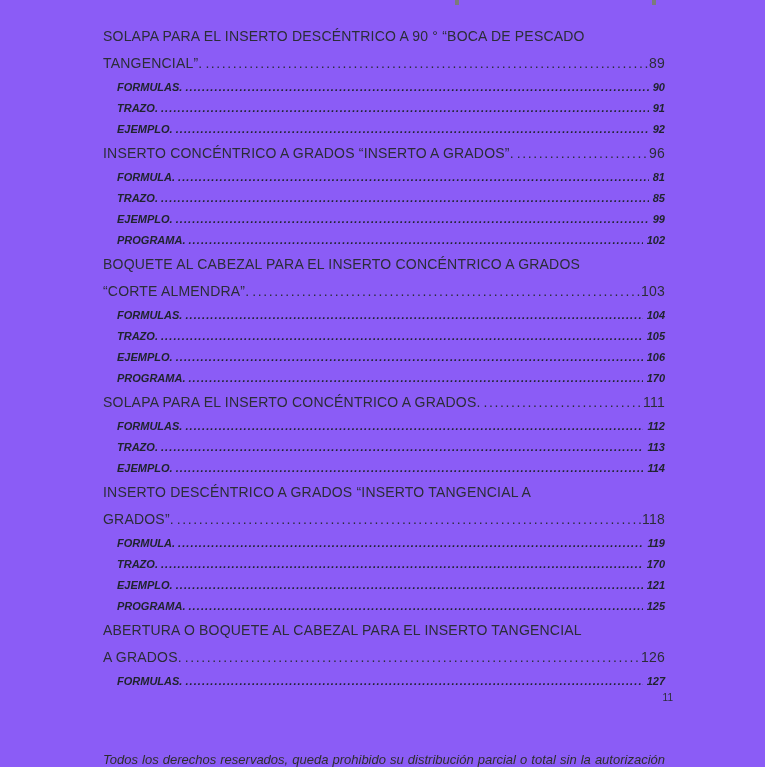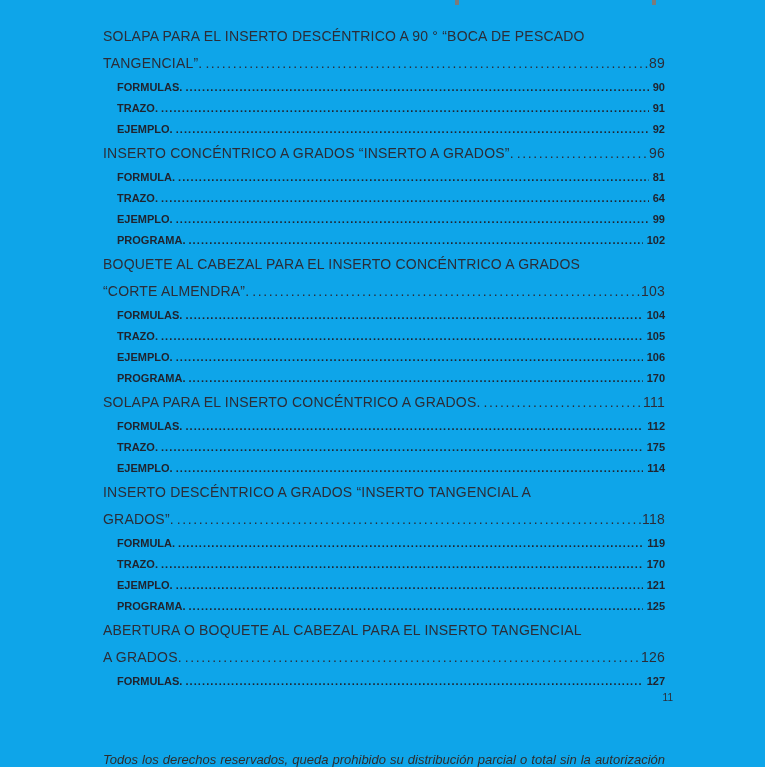--- a/index.html
+++ b/index.html
@@ -3,21 +3,21 @@
 <meta charset="utf-8">
 <style>
   html,body{margin:0;padding:0;}
   body{
     width:765px;height:767px;
     background:#ffffff;
     font-family:"Liberation Sans",sans-serif;
     position:relative;
     overflow:hidden;
   }
-  .page{position:absolute;inset:0;background:#0ea5e9;}
+  .page{position:absolute;inset:0;background:#8b5cf6;}
 
   
   .remnant{position:absolute;top:0;width:4px;height:5px;background:#7b7b7b;}
   .remnant.r1{left:455px;}
   .remnant.r2{left:652px;}
 
   .toc{
     position:absolute;
     left:103px;top:23px;
     width:562px;
@@ -37,20 +37,21 @@
     letter-spacing:0.2px;
   }
   .lvl1 .leader{letter-spacing:1.6px;padding-left:3px;color:#2b2d38;}
   .lvl1 .pg{padding-left:1px;}
   .lvl2{
     font-size:11px;
     line-height:21px;
     font-weight:bold;
     color:#20242f;
     padding-left:14px;
+    font-style:italic;
   }
   .lvl2 .leader{letter-spacing:1.1px;padding-left:3px;}
   .lvl2 .pg{padding-left:4px;}
 
   .pagefolio{
     position:absolute;
     top:692px;right:92px;
     font-size:10px;
     color:#2b2d38;
   }
@@ -104,21 +105,21 @@
     <span class="pg">96</span>
   </div>
       <div class="row lvl2">
     <span class="t">FORMULA.</span>
     <span class="leader">....................................................................................................................................................................................................................................................................</span>
     <span class="pg">81</span>
   </div>
       <div class="row lvl2">
     <span class="t">TRAZO.</span>
     <span class="leader">....................................................................................................................................................................................................................................................................</span>
-    <span class="pg">64</span>
+    <span class="pg">85</span>
   </div>
       <div class="row lvl2">
     <span class="t">EJEMPLO.</span>
     <span class="leader">....................................................................................................................................................................................................................................................................</span>
     <span class="pg">99</span>
   </div>
       <div class="row lvl2">
     <span class="t">PROGRAMA.</span>
     <span class="leader">....................................................................................................................................................................................................................................................................</span>
     <span class="pg">102</span>
@@ -158,21 +159,21 @@
     <span class="pg">111</span>
   </div>
       <div class="row lvl2">
     <span class="t">FORMULAS.</span>
     <span class="leader">....................................................................................................................................................................................................................................................................</span>
     <span class="pg">112</span>
   </div>
       <div class="row lvl2">
     <span class="t">TRAZO.</span>
     <span class="leader">....................................................................................................................................................................................................................................................................</span>
-    <span class="pg">175</span>
+    <span class="pg">113</span>
   </div>
       <div class="row lvl2">
     <span class="t">EJEMPLO.</span>
     <span class="leader">....................................................................................................................................................................................................................................................................</span>
     <span class="pg">114</span>
   </div>
       <div class="row lvl1">
     <span class="t">INSERTO DESCÉNTRICO A GRADOS “INSERTO TANGENCIAL A</span>
 
   </div>

